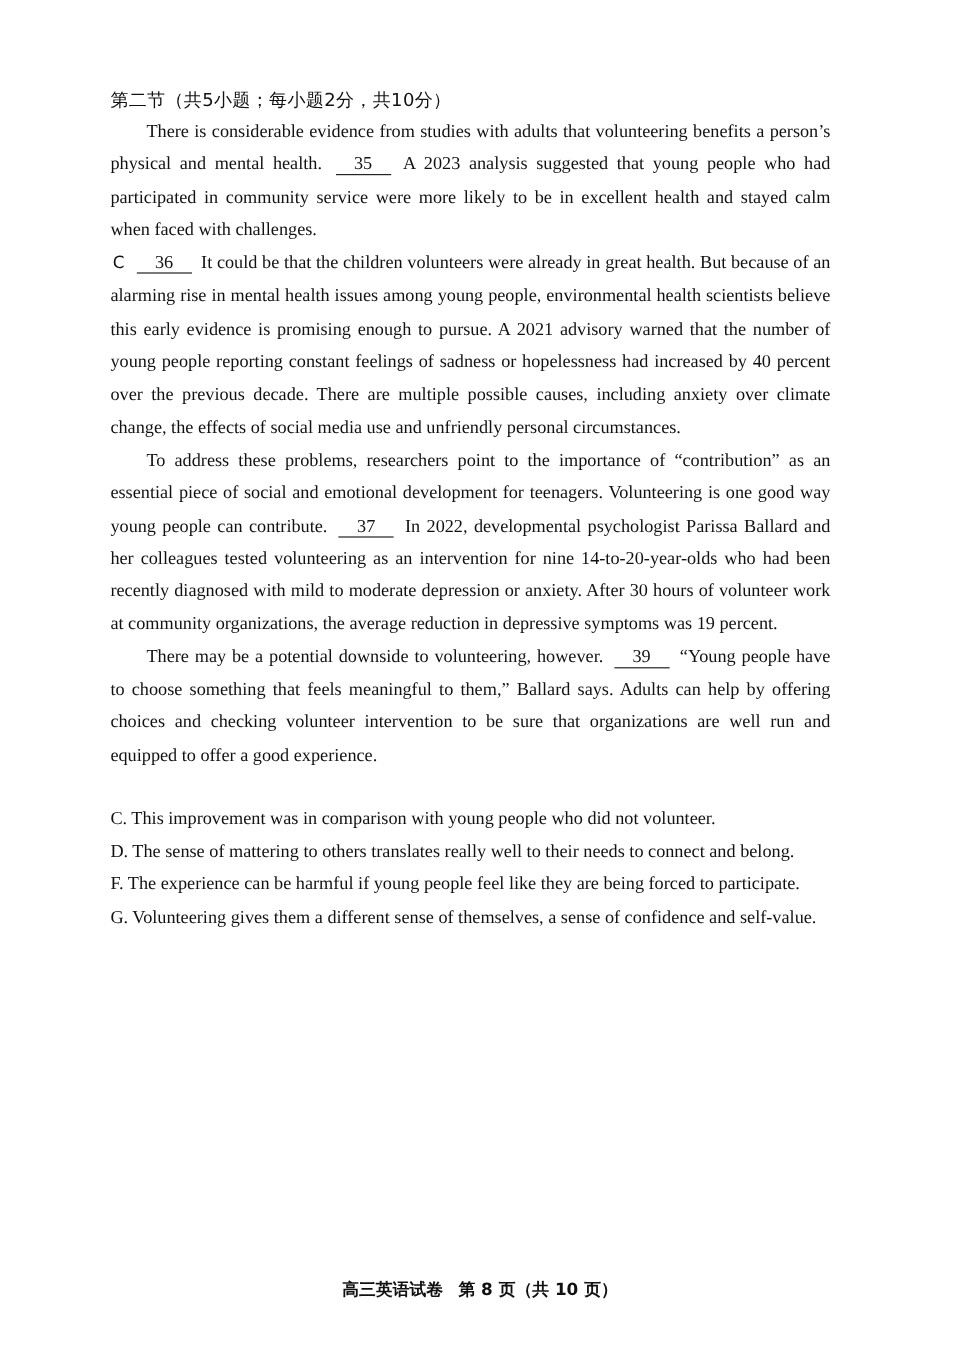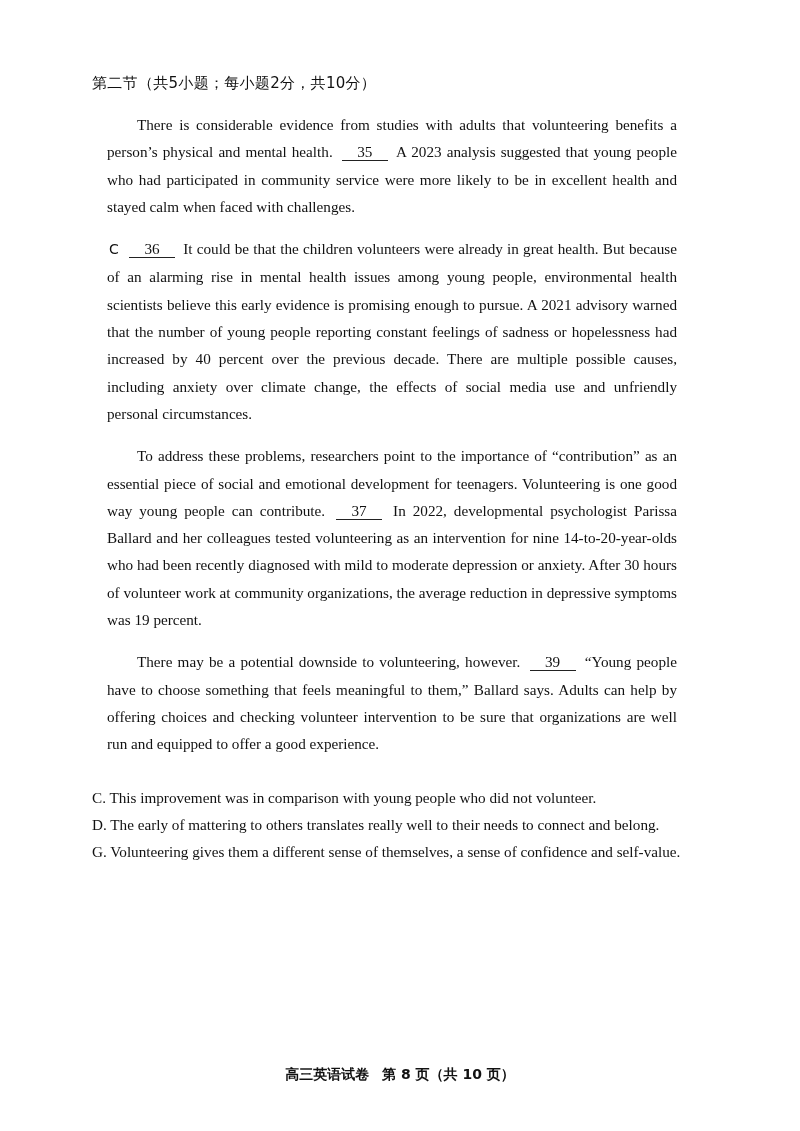--- a/index.html
+++ b/index.html
@@ -1,20 +1,20 @@
 <!DOCTYPE html>
 <html><head>
 <meta charset="utf-8">
 <style>
   html, body { margin: 0; padding: 0; background: #ffffff; }
   body { width: 800px; height: 1131px; position: relative; overflow: hidden; color: #111; }
   .page { position: absolute; left: 92px; top: 70px; width: 600px; font-family: "Liberation Serif", "DejaVu Serif", serif; }
   .section-title { font-family: "DejaVu Sans", sans-serif; font-size: 15px; font-weight: normal; line-height: 26px; letter-spacing: 0.3px; }
   .instruction { font-family: "DejaVu Sans", sans-serif; font-size: 15px; font-weight: bold; line-height: 27px; text-indent: 30px; text-align: justify; margin: 0; letter-spacing: 0.6px; }
-  .para { font-size: 15.2px; line-height: 27.3px; text-align: justify; margin: 15px; text-indent: 30px; }
+  .para { font-size: 15.2px; line-height: 27.3px; text-align: justify; margin: 0; text-indent: 30px; }
   .para.noindent { text-indent: 0; }
   .blank { display: inline-block; min-width: 46px; text-align: center; border-bottom: 1px solid #222; line-height: 17px; text-indent: 0; margin: 0 4px; }
   .mark { display: inline-block; font-family: "DejaVu Sans", sans-serif; font-size: 14px; margin-left: 2px; margin-right: 2px; }
   .options { margin-top: 26px; }
   .option { font-size: 15.2px; line-height: 27.2px; margin: 0; white-space: nowrap; }
   .footer { position: absolute; left: 0; width: 800px; top: 1066px; text-align: center; font-family: "DejaVu Sans", sans-serif; font-weight: bold; font-size: 14px; }
   .footer span { margin: 0 4px; }
 </style>
 </head>
 <body>
@@ -42,21 +42,22 @@
 
 
   <p class="para">
     <span>There may be a potential downside to volunteering, however.</span>
     <span class="blank">39</span>
     <span>“Young people have to choose something that feels meaningful to them,” Ballard says. Adults can help by offering choices and checking volunteer intervention to be sure that organizations are well run and equipped to offer a good experience.</span>
   </p>
 
   <div class="options">
     <p class="option">C. This improvement was in comparison with young people who did not volunteer.</p>
-    <p class="option">D. The early of mattering to others translates really well to their needs to connect and belong.</p>
+    <p class="option">D. The sense of mattering to others translates really well to their needs to connect and belong.</p>
+    <p class="option">F. The experience can be harmful if young people feel like they are being forced to participate.</p>
     <p class="option">G.  Volunteering gives them a different sense of themselves, a sense of confidence and self-value.</p>
   </div>
 </div>
 
 <div class="footer">
   <span>高三英语试卷</span>
   <span>第 8 页（共 10 页）</span>
 </div>
 
 </body></html>

